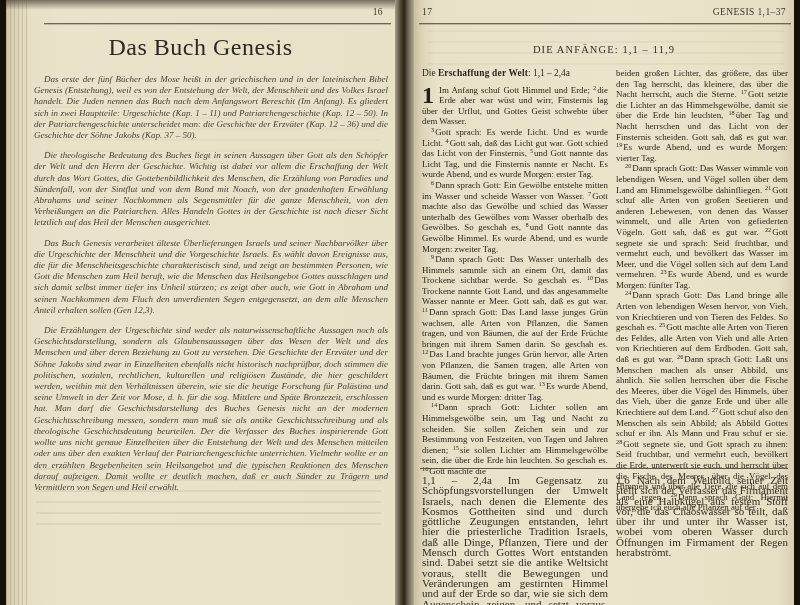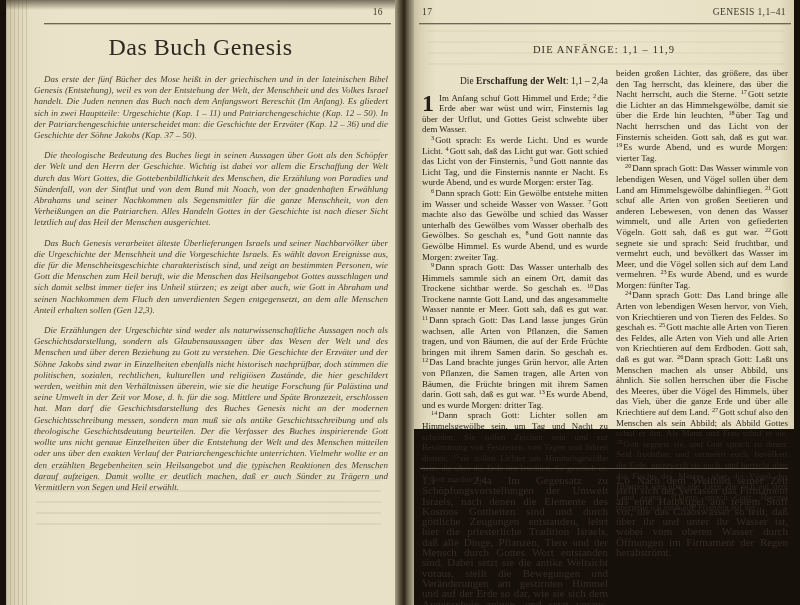--- a/index.html
+++ b/index.html
@@ -15,21 +15,21 @@
   }
   .page-left:before{content:"";position:absolute;left:0;top:0;right:0;height:10px;
     background:linear-gradient(180deg,rgba(26,18,8,.55),rgba(26,18,8,0));}
   .page-left:after{content:"";position:absolute;left:0;top:0;bottom:0;width:22px;
     background:repeating-linear-gradient(90deg,rgba(90,75,50,.18) 0 1px,rgba(0,0,0,0) 1px 4px);}
   .gutter{
     position:absolute;left:395px;top:0;width:19px;height:605px;
     background:linear-gradient(90deg,#a89f86 0px,#5a4f3d 5px,#2a2214 9px,#6a6150 13px,#b4ab92 19px);
   }
   .page-right{
-    position:absolute;left:414px;top:0;width:380px;height:429px;
+    position:absolute;left:414px;top:0;width:380px;height:605px;
     background:linear-gradient(90deg,#c9c0a4 0px,#ddd4b8 8px,#e9e1c7 22px,#ece4ca 55%,#e7dfc4 96%,#d8cfb2 100%);
   }
   
   .bleed{position:absolute;opacity:.10;filter:blur(.6px);pointer-events:none;
     background:repeating-linear-gradient(180deg,rgba(86,96,66,.9) 0 2px,rgba(0,0,0,0) 2px 11px);}
   
   .rule{position:absolute;height:1px;background:#6f6654;box-shadow:0 1px 0 rgba(111,102,84,.35);}
   .pgnum,.runhead{
     position:absolute;top:7px;font-size:9.5px;color:#3c352a;letter-spacing:.4px;
     font-family:"Liberation Serif","DejaVu Serif",serif;
@@ -46,21 +46,21 @@
   }
   .intro p{margin:0 0 9px 0;text-indent:10px;}
   
   .section-heading{
     position:absolute;top:44px;left:0;width:100%;text-align:center;
     font-size:10.5px;letter-spacing:1.1px;color:#352f25;
   }
   .col{position:absolute;top:68px;font-size:8.9px;line-height:10.6px;color:#2c261d;text-align:justify;}
   .col1{left:8px;width:186px;}
   .col2{left:202px;width:172px;}
-  .pericope{font-size:9.4px;margin:8px 0 6px 0;color:#2c261d;text-align:right;}
+  .pericope{font-size:9.4px;margin:0 0 6px 0;color:#2c261d;text-align:left;}
   .pericope b{letter-spacing:.2px;}
   .vp{margin:0;}
   .vp.ind{text-indent:9px;}
   sup.vn{font-size:6.3px;line-height:0;vertical-align:baseline;position:relative;top:-3px;margin-right:1px;color:#2c261d;}
   .dropcap{
     float:left;font-size:24px;line-height:19px;font-weight:bold;color:#241f16;
     padding:1px 5px 0 0;
   }
   .fnrule{position:absolute;top:468px;left:6px;right:6px;height:1px;background:#5d5443;}
   .fnote{position:absolute;top:475px;font-size:11px;line-height:10.3px;color:#322c22;text-align:justify;}
@@ -84,21 +84,21 @@
       <p>Das Buch Genesis verarbeitet älteste Überlieferungen Israels und seiner Nachbarvölker über die Urgeschichte der Menschheit und die Vorgeschichte Israels. Es wählt davon Ereignisse aus, die für die Menschheitsgeschichte charakteristisch sind, und zeigt an bestimmten Personen, wie Gott die Menschen zum Heil beruft, wie die Menschen das Heilsangebot Gottes ausschlagen und sich damit selbst immer tiefer ins Unheil stürzen; es zeigt aber auch, wie Gott in Abraham und seinen Nachkommen dem Fluch den unverdienten Segen entgegensetzt, an dem alle Menschen Anteil erhalten sollen (Gen 12,3).</p>
       <p>Die Erzählungen der Urgeschichte sind weder als naturwissenschaftliche Aussagen noch als Geschichtsdarstellung, sondern als Glaubensaussagen über das Wesen der Welt und des Menschen und über deren Beziehung zu Gott zu verstehen. Die Geschichte der Erzväter und der Söhne Jakobs sind zwar in Einzelheiten ebenfalls nicht historisch nachprüfbar, doch stimmen die politischen, sozialen, rechtlichen, kulturellen und religiösen Zustände, die hier geschildert werden, weithin mit den Verhältnissen überein, wie sie die heutige Forschung für Palästina und seine Umwelt in der Zeit vor Mose, d. h. für die sog. Mittlere und Späte Bronzezeit, erschlossen hat. Man darf die Geschichtsdarstellung des Buches Genesis nicht an der modernen Geschichtsschreibung messen, sondern man muß sie als antike Geschichtsschreibung und als theologische Geschichtsdeutung beurteilen. Der die Verfasser des Buches inspirierende Gott wollte uns nicht genaue Einzelheiten über die Entstehung der Welt und des Menschen mitteilen oder uns über den exakten Verlauf der Patriarchengeschichte unterrichten. Vielmehr wollte er an den erzählten Begebenheiten sein Heilsangebot und die typischen Reaktionen des Menschen darauf aufzeigen. Damit wollte er deutlich machen, daß er auch Sünder zu Trägern und Vermittlern von Segen und Heil erwählt.</p>
     </div>
 </div>
 
 <div class="gutter"></div>
 
 <div class="page-right">
   <div class="bleed" style="left:14px;top:30px;right:10px;height:40px;opacity:.06;"></div>
   <div class="pgnum" style="left:8px;">17</div>
-  <div class="runhead" style="right:8px;">GENESIS  1,1–41</div>
+  <div class="runhead" style="right:8px;">GENESIS  1,1–37</div>
   <div class="rule" style="top:23px;left:5px;right:3px;"></div>
 
   <div class="section-heading">DIE ANFÄNGE: 1,1 – 11,9</div>
 
   <div class="col col1">
     <p class="pericope"><span>Die </span><b>Erschaffung der Welt</b><span>: 1,1 – 2,4a</span></p>
     <div>
         <p class="vp"><span class="dropcap">1</span>Im Anfang schuf Gott Himmel und Erde; <sup class="vn">2</sup>die Erde aber war wüst und wirr, Finsternis lag über der Urflut, und Gottes Geist schwebte über dem Wasser. </p>
         <p class="vp ind"><sup class="vn">3</sup>Gott sprach: Es werde Licht. Und es wurde Licht. <sup class="vn">4</sup>Gott sah, daß das Licht gut war. Gott schied das Licht von der Finsternis, <sup class="vn">5</sup>und Gott nannte das Licht Tag, und die Finsternis nannte er Nacht. Es wurde Abend, und es wurde Morgen: erster Tag. </p>
         <p class="vp ind"><sup class="vn">6</sup>Dann sprach Gott: Ein Gewölbe entstehe mitten im Wasser und scheide Wasser von Wasser. <sup class="vn">7</sup>Gott machte also das Gewölbe und schied das Wasser unterhalb des Gewölbes vom Wasser oberhalb des Gewölbes. So geschah es, <sup class="vn">8</sup>und Gott nannte das Gewölbe Himmel. Es wurde Abend, und es wurde Morgen: zweiter Tag. </p>

